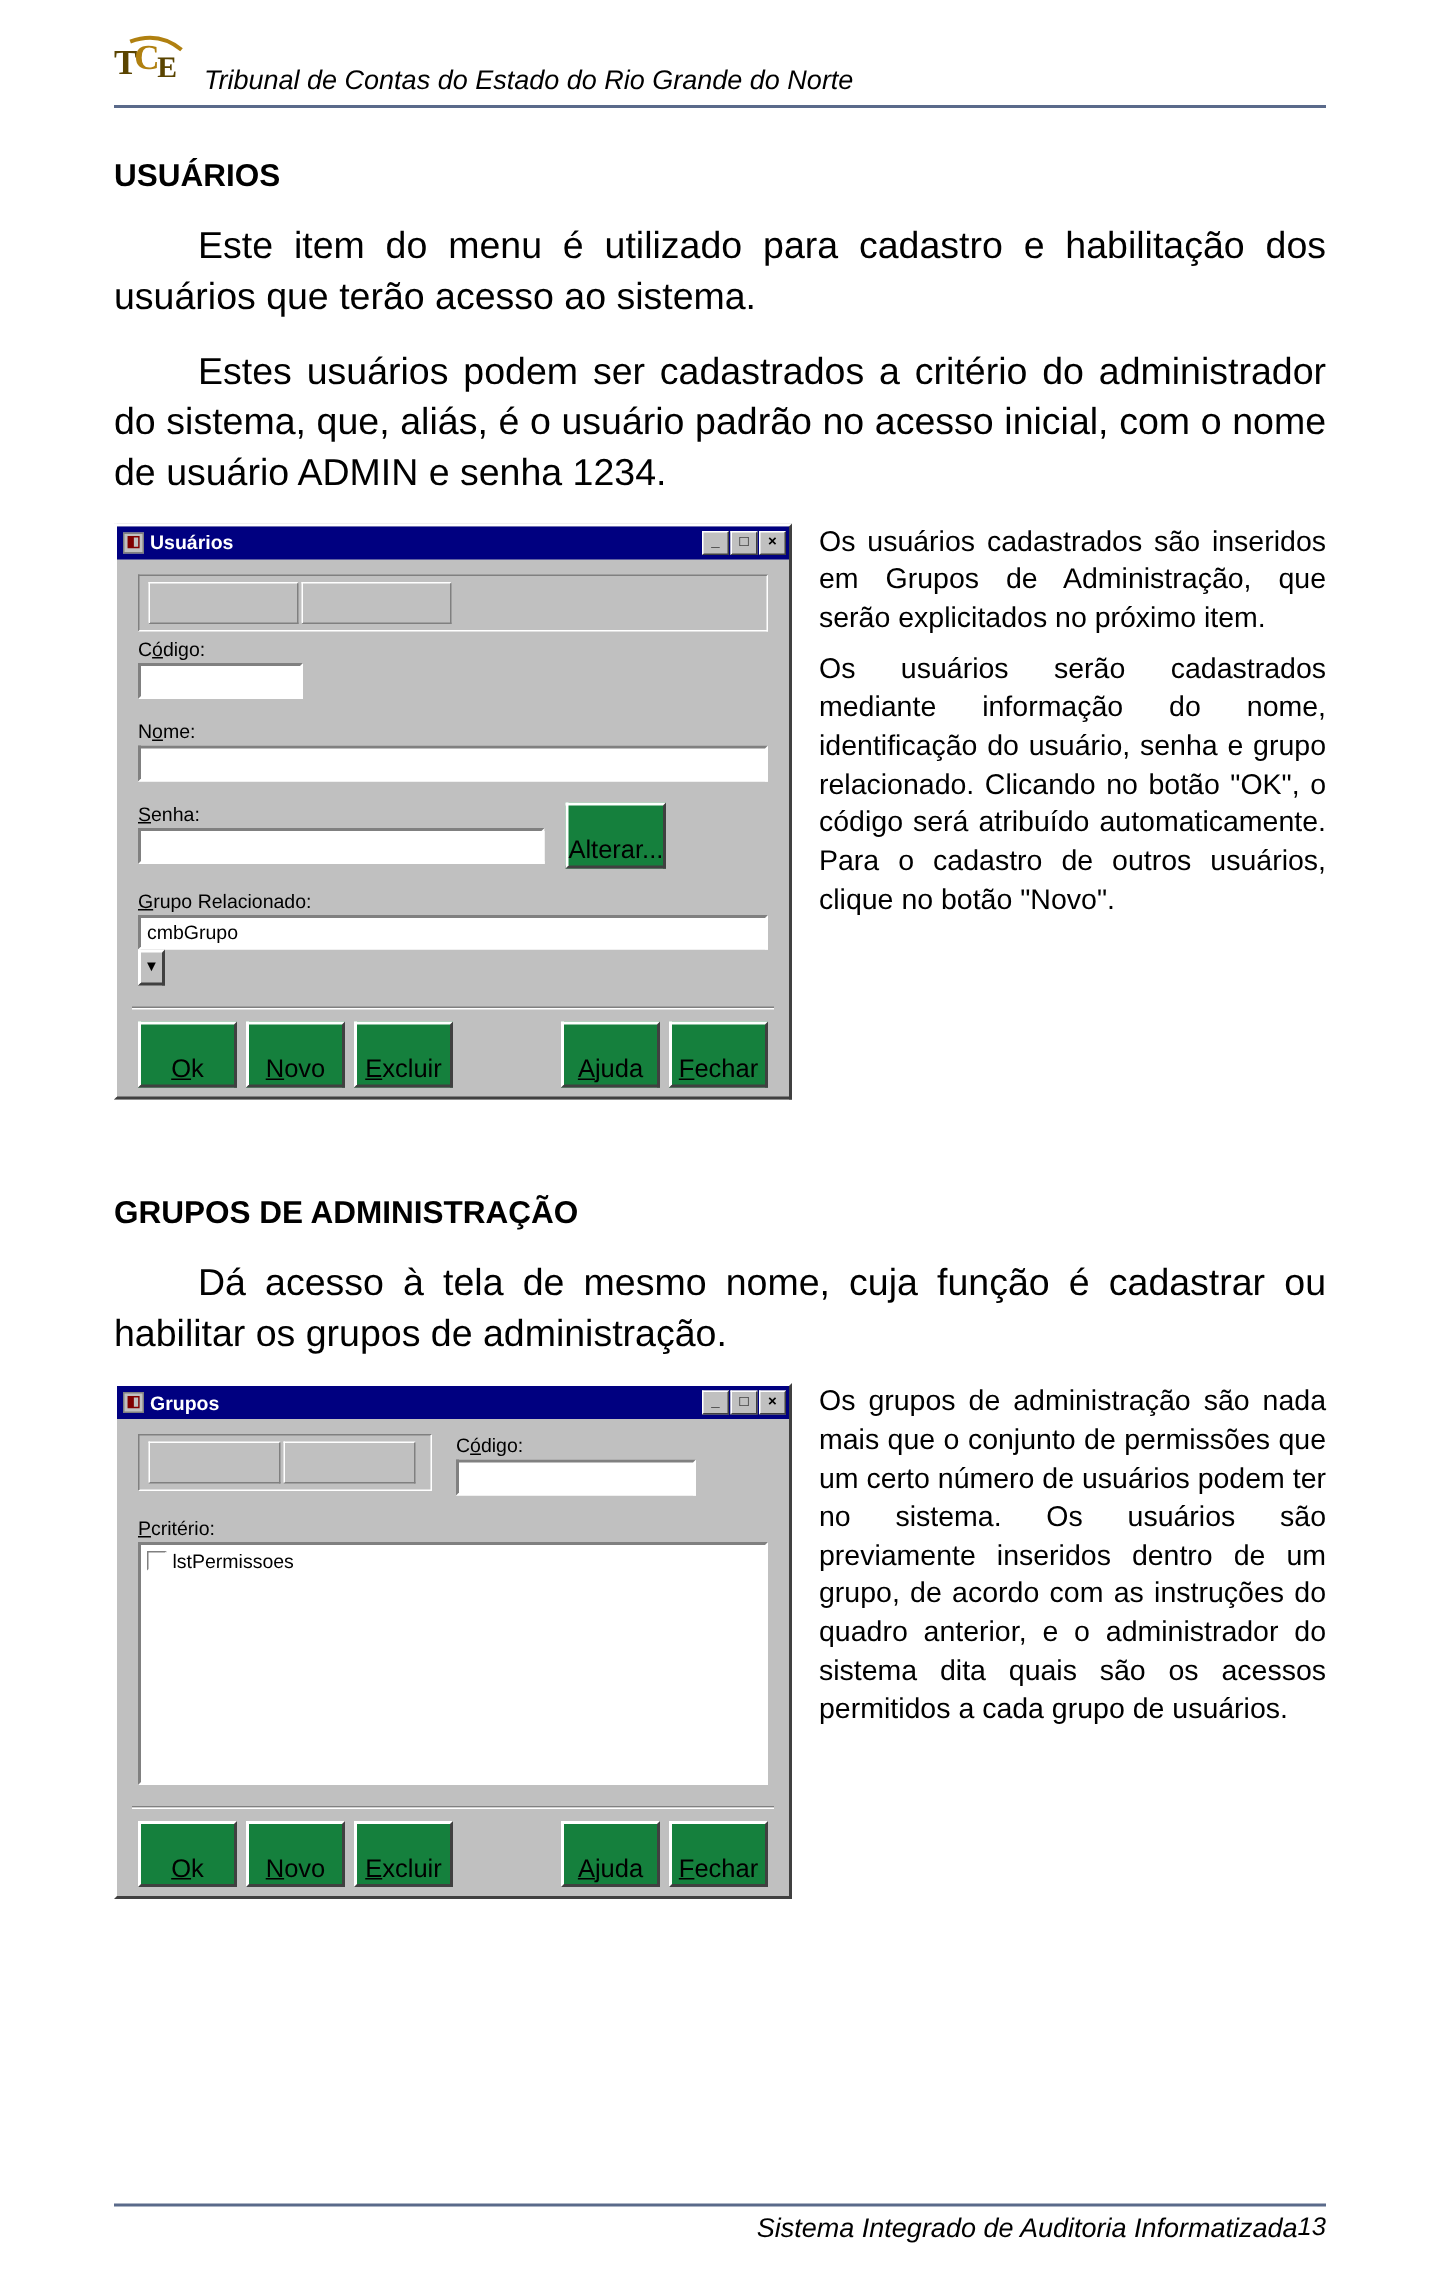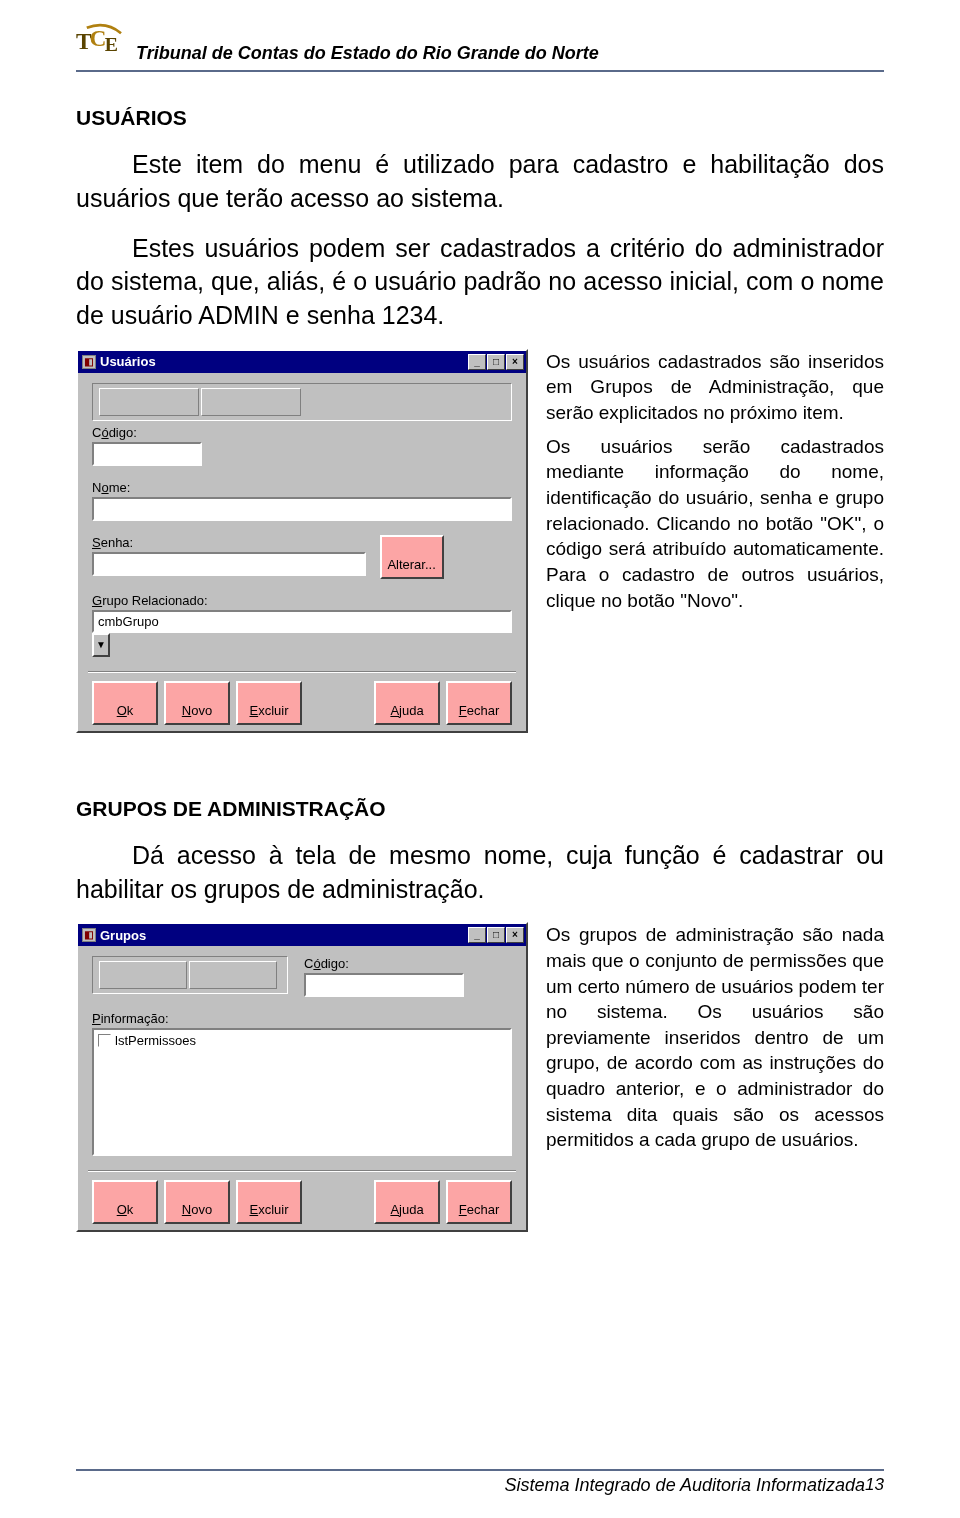--- a/index.html
+++ b/index.html
@@ -21,21 +21,21 @@
     padding-bottom: 4px;
     margin-bottom: 18px;
   }
   .logo-wrap {
     display: flex; align-items: center;
     width: 54px; height: 44px;
   }
   .logo-wrap svg { width: 100%; height: 100%; }
   .header-text {
     font-style: italic;
-    font-weight: bold;
+    font-weight: normal;
     font-size: 18px;
     color: #000;
     padding-bottom: 2px;
   }
   h2.section {
     font-size: 21px;
     font-weight: bold;
     margin: 34px 0 18px 0;
   }
   p.body {
@@ -118,28 +118,28 @@
   }
   .combo .textbox { flex: 1; }
   .combo .drop {
     width: 18px; height: 24px;
     background: #c0c0c0;
     border-top: 2px solid #fff; border-left: 2px solid #fff;
     border-right: 2px solid #404040; border-bottom: 2px solid #404040;
     font-size: 10px; line-height: 20px; text-align: center;
   }
   .btn {
-    background: #fca5a5;
+    background: #15803d;
     border-top: 2px solid #fff;
     border-left: 2px solid #fff;
     border-right: 2px solid #404040;
     border-bottom: 2px solid #404040;
     padding: 20px 0;
     text-align: center;
-    font-size: 13px;
+    font-size: 17px;
     height: 27px;
   }
   .divider {
     height: 2px;
     border-top: 1px solid #808080;
     border-bottom: 1px solid #fff;
     margin: 8px -4px 8px -4px;
   }
   .listbox {
     background: #fff;
@@ -299,22 +299,22 @@
             </div>
             <div style="flex:1;">
               <div class="field" style="width:160px;">
                 <span class="lbl"><span>C</span><span class="underline">ó</span><span>digo:</span></span>
                 <div class="textbox"></div>
               </div>
             </div>
           </div>
 
           <div class="field">
-            <span class="lbl"><span></span><span class="underline">P</span><span>informação:</span></span>
-            <div class="listbox" style="height:128px;">
+            <span class="lbl"><span></span><span class="underline">P</span><span>critério:</span></span>
+            <div class="listbox" style="height:162px;">
               <div class="checkrow">
                 <span class="chk"></span>
                 <span>lstPermissoes</span>
               </div>
             </div>
           </div>
 
           <div class="divider"></div>
 
           <div class="row" style="gap:6px;">

